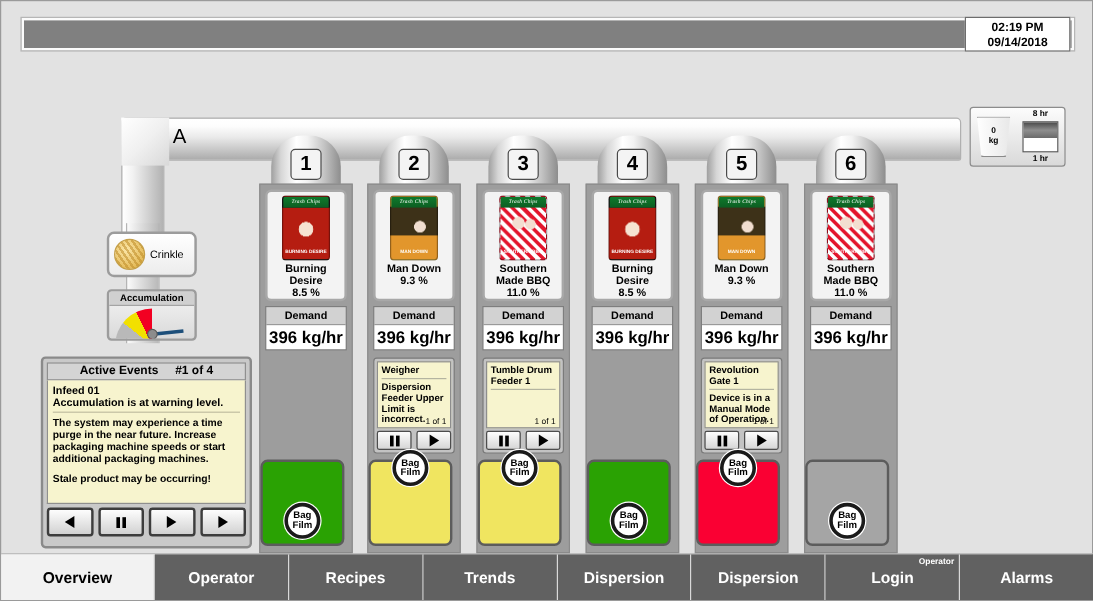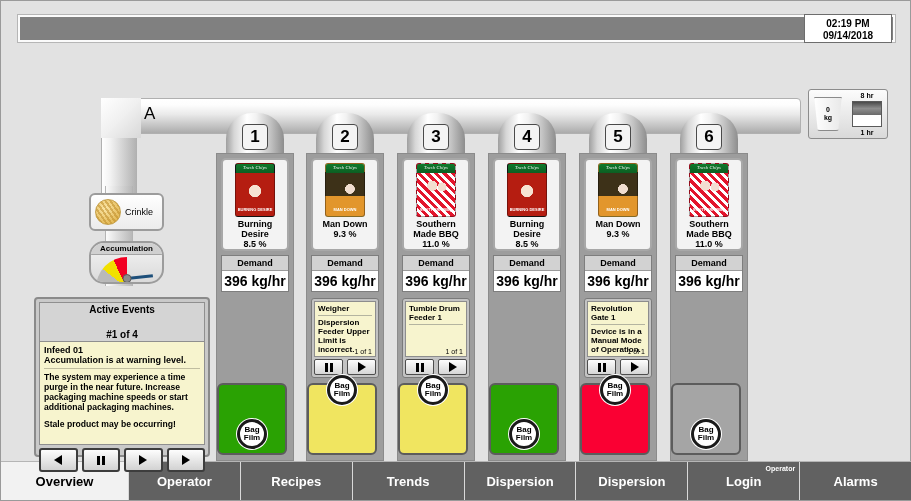--- a/index.html
+++ b/index.html
@@ -302,21 +302,21 @@
       repeating-linear-gradient(55deg, rgba(190,140,40,.55) 0 2px, rgba(255,255,255,0) 2px 4px),
       radial-gradient(circle at 38% 34%, #fbe6a8, #e3b956 75%, #cfa23e 100%);
     border: 1px solid #c5a04a;
   }
   .crinkle-label { font-size: 9px; font-weight: normal; color: #000; }
   .accum {
     position: absolute; left: 88px; top: 240px;
     width: 75px; height: 43px;
     background: linear-gradient(to bottom,#f4f4f4,#dadada);
     border: 2px solid #9c9c9c;
-    border-radius: 15px;
+    border-radius: 4px;
     z-index: 3; overflow: hidden;
   }
   .accum-label {
     font-size: 8px; font-weight: bold; text-align: center;
     background: #d0d0d0; border-bottom: 1px solid #a4a4a4;
     padding: 1px 0; color: #000;
   }
   .gauge {
     position: relative; width: 100%; height: 28px; overflow: hidden;
   }
@@ -351,21 +351,20 @@
     padding: 3px;
     z-index: 4;
   }
   .ev-head {
     display: flex; align-items: center; justify-content: center;
     gap: 14px;
     background: #d4d4d4;
     border: 1px solid #8f8f8f;
     font-size: 10px; font-weight: bold; color: #000;
     padding: 1px 0;
-    flex-direction: column;
   }
   .ev-body {
     background: #f7f4ce;
     border: 1px solid #8f8f8f; border-top: none;
     padding: 3px 4px;
     height: 103px;
     position: relative;
   }
   .ev-src { font-size: 9px; font-weight: bold; color: #000; line-height: 10px; }
   .ev-msg { font-size: 9px; font-weight: bold; color: #000; line-height: 10px; }

